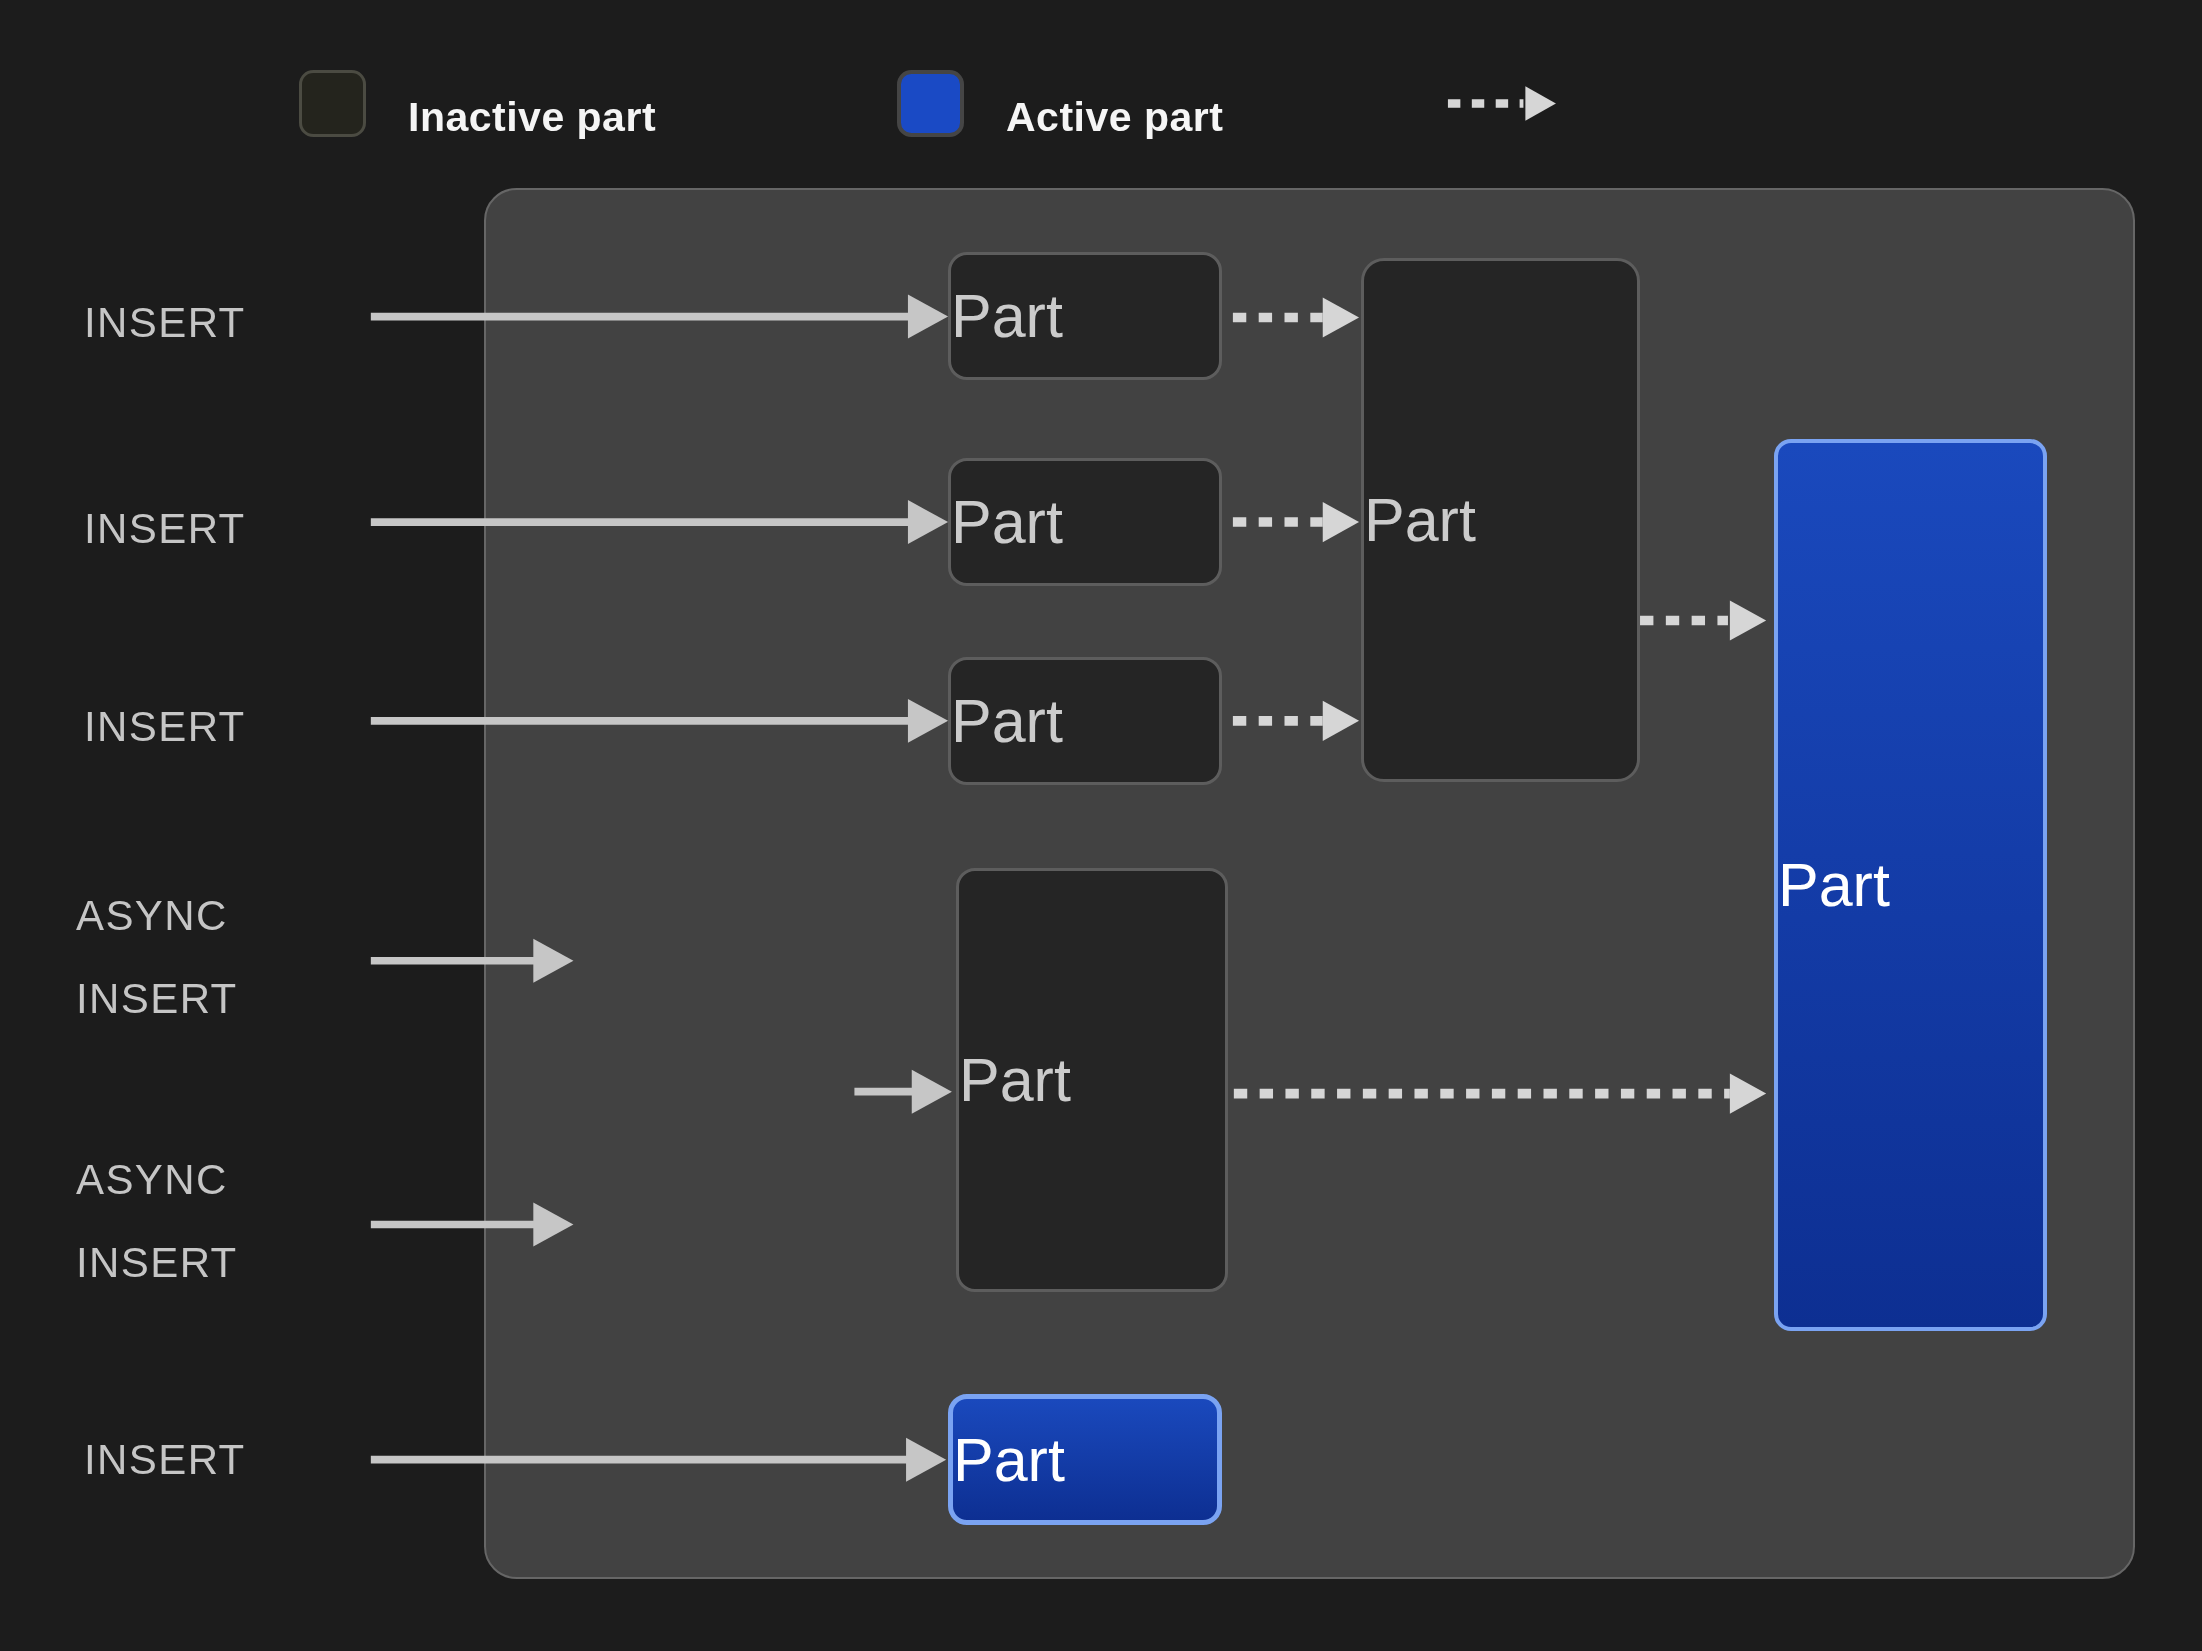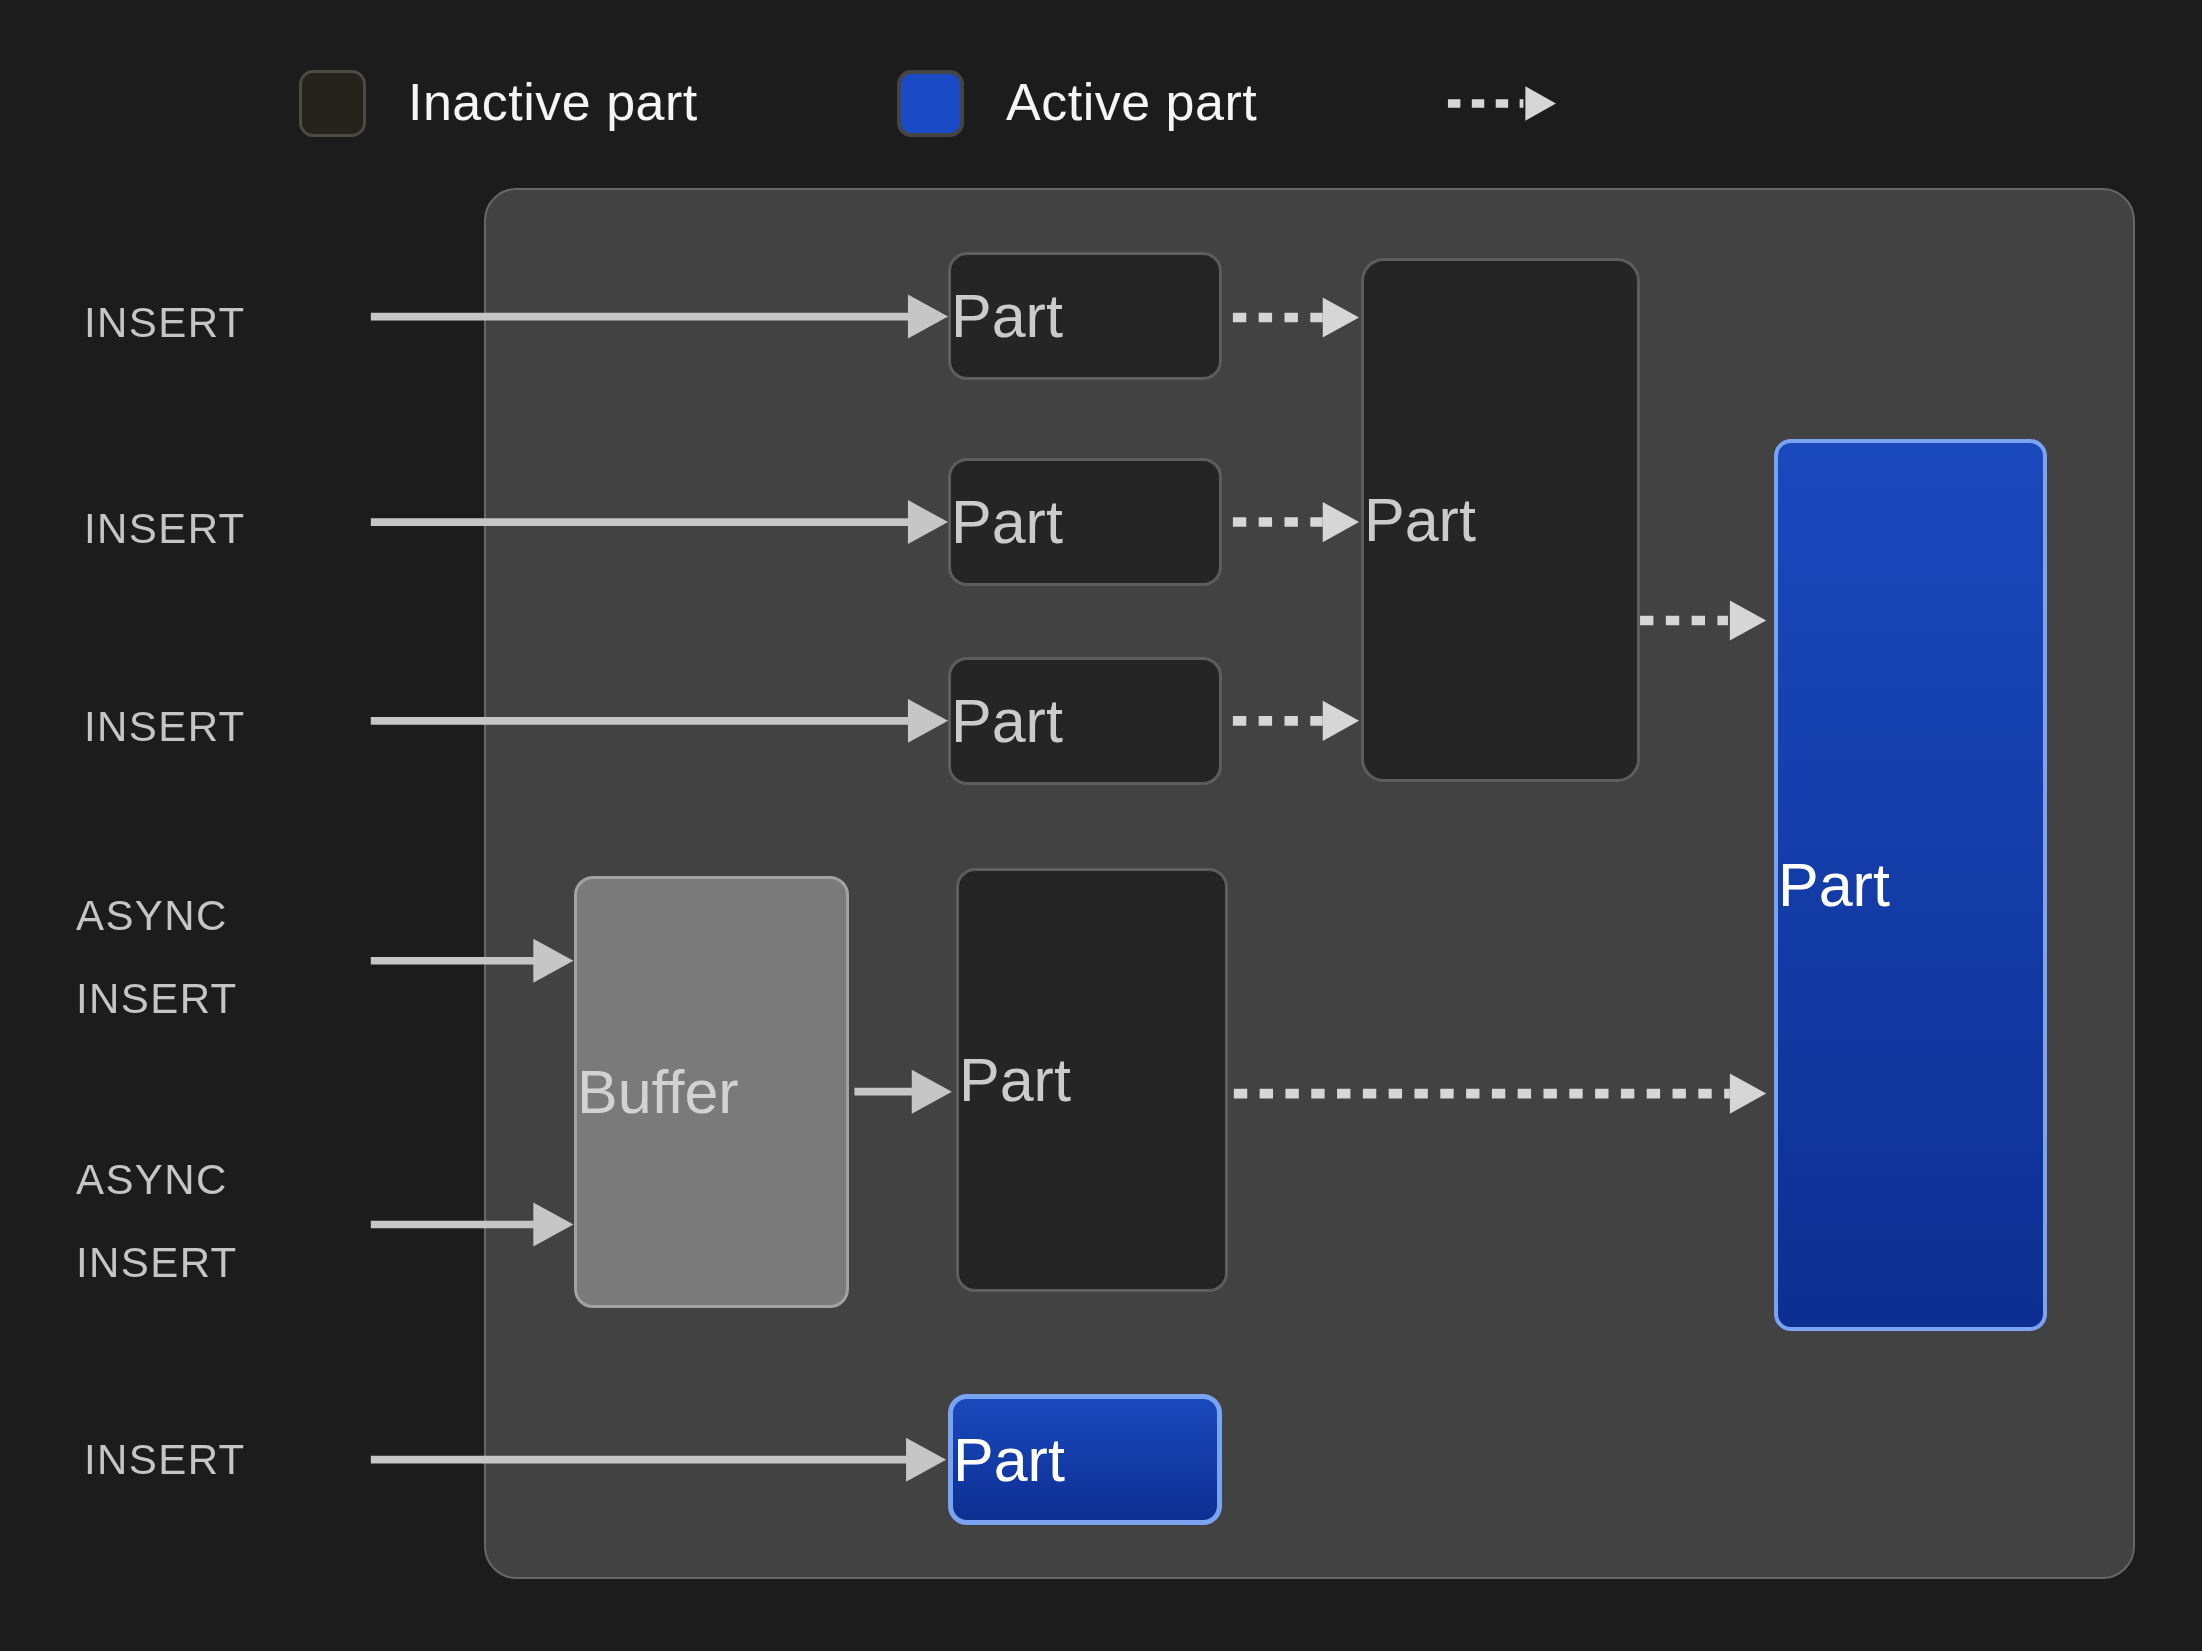--- a/index.html
+++ b/index.html
@@ -17,22 +17,22 @@
   .stage {
     position:relative; width:2202px; height:1652px; overflow:hidden;
     background:var(--page_bg);
     font-family:"Liberation Sans", "DejaVu Sans", sans-serif;
   }
   
   .legend-swatch { position:absolute; width:67px; height:67px; border-radius:14.3px; top:70px; }
   .legend-swatch.inactive { left:299px; background:var(--inactive_swatch_bg); border:3.8px solid var(--inactive_swatch_border); }
   .legend-swatch.active   { left:897px; background:var(--active_swatch_bg); border:4.8px solid var(--active_swatch_border); }
   .legend-label {
-    position:absolute; top:103px; transform:translateY(-52%);
-    color:var(--legend_text); font-size:52px; font-weight:400; letter-spacing:0.5px; white-space:nowrap;
+    position:absolute; top:118px; transform:translateY(-52%);
+    color:var(--legend_text); font-size:41px; font-weight:700; letter-spacing:0.5px; white-space:nowrap;
   }
   
   .node-box {
     position:absolute; left:484px; top:188px; width:1651px; height:1391px;
     background:var(--node_bg); border:2.9px solid var(--node_border); border-radius:32.5px;
   }
   .node-header {
     position:absolute; left:1819px; top:214px; height:73px;
     display:flex; align-items:center; gap:21px;
   }
@@ -155,23 +155,20 @@
   </div>
   <div class="box inactive" style="left:948px; top:458px; width:274px; height:128px;">
     <span>Part</span>
   </div>
   <div class="box inactive" style="left:948px; top:657px; width:274px; height:128px;">
     <span>Part</span>
   </div>
   <div class="box inactive" style="left:1361px; top:258px; width:279px; height:524px; border-radius:23px;">
     <span>Part</span>
   </div>
-  <div class="box buffer" style="left:574px; top:876px; width:275px; height:432px;">
-    <span>Buffer</span>
-  </div>
   <div class="box inactive" style="left:956px; top:868px; width:272px; height:424px;">
     <span>Part</span>
   </div>
   <div class="box active" style="left:1774px; top:439px; width:273px; height:892px; border-radius:17px;">
     <span>Part</span>
   </div>
   <div class="box active small" style="left:948px; top:1394px; width:274px; height:131px;">
     <span>Part</span>
   </div>
 

